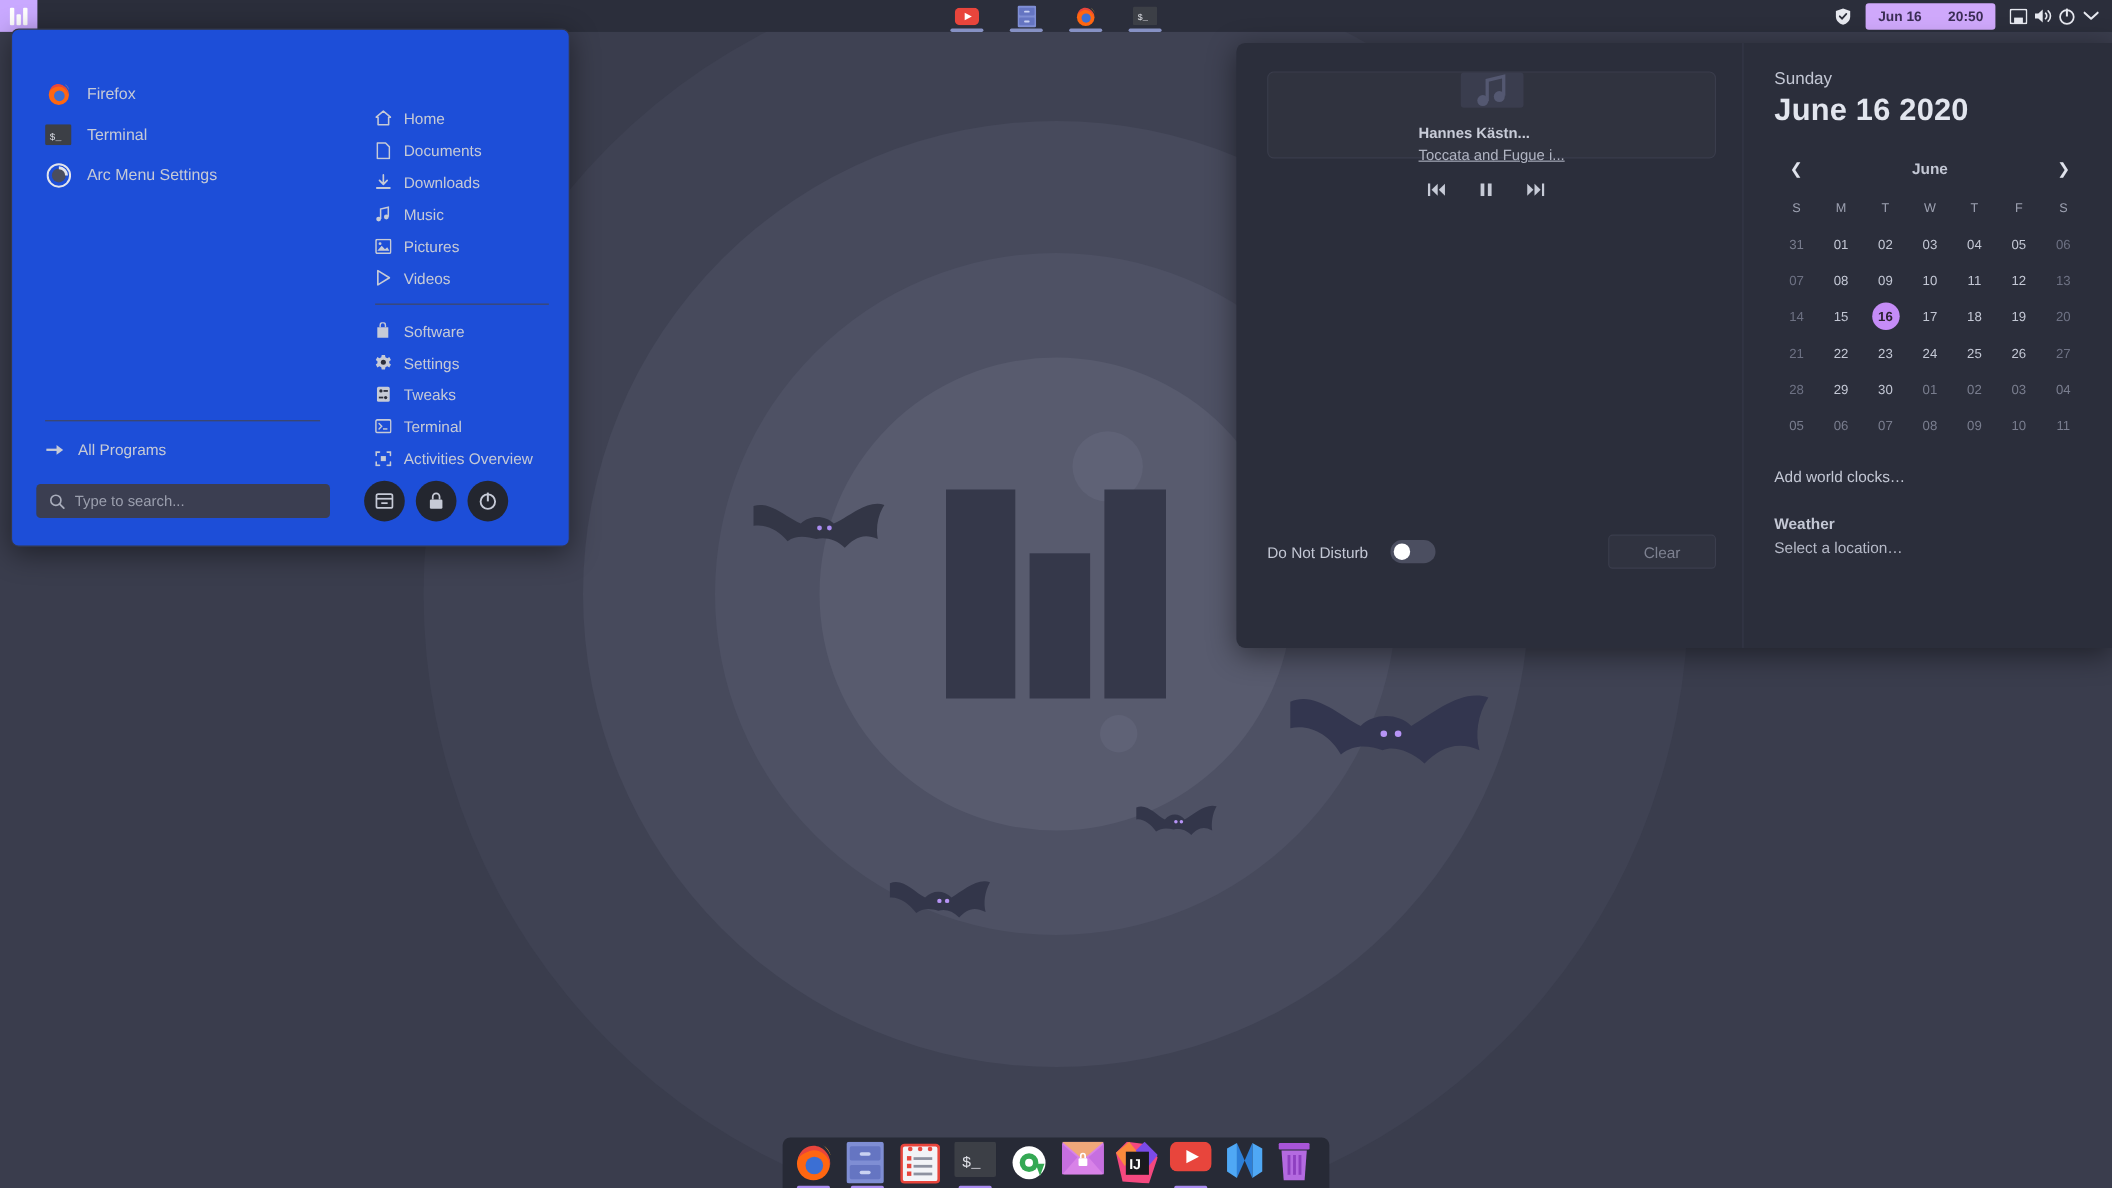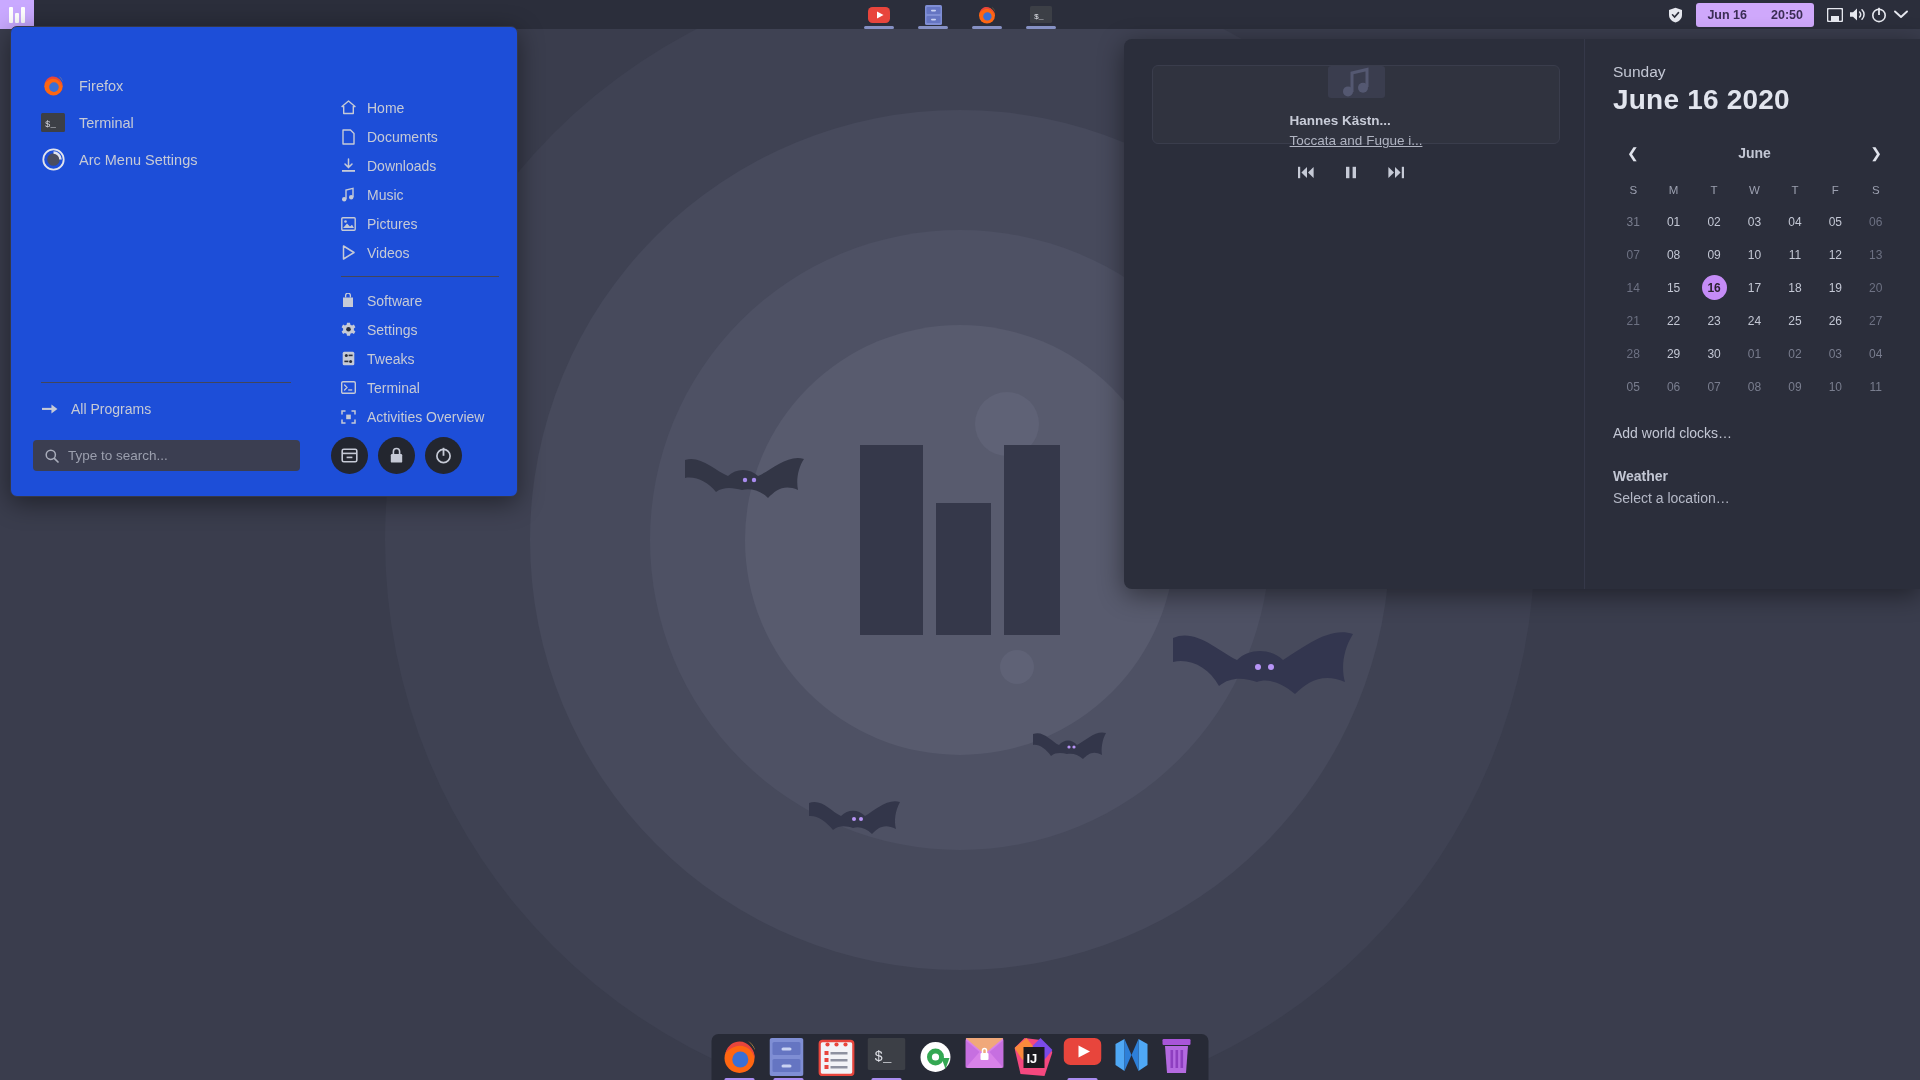--- a/index.html
+++ b/index.html
@@ -604,20 +604,25 @@
         <span class="mctrl">
           <svg width="16" height="13" viewBox="0 0 16 13">
             <path d="M0.4 1 L0.4 12 L6 6.5 Z" fill="#c6cad6"></path>
             <path d="M7 1 L7 12 L12.6 6.5 Z" fill="#c6cad6"></path>
             <rect x="13.8" y="0.8" width="2.2" height="11.4" fill="#c6cad6"></rect>
           </svg>
         </span>
       </div>
     </div>
 
+    <div id="notif-footer">
+      <span id="dnd-label">Do Not Disturb</span>
+      <div id="dnd-toggle"></div>
+      <div id="clear-btn">Clear</div>
+    </div>
   </div>
 
   <div id="cal-col">
     <div id="cal-weekday">Sunday</div>
     <div id="cal-date">June 16 2020</div>
 
     <div id="cal-nav">
       <span class="cal-arrow">❮</span>
       <span id="cal-month">June</span>
       <span class="cal-arrow">❯</span>

